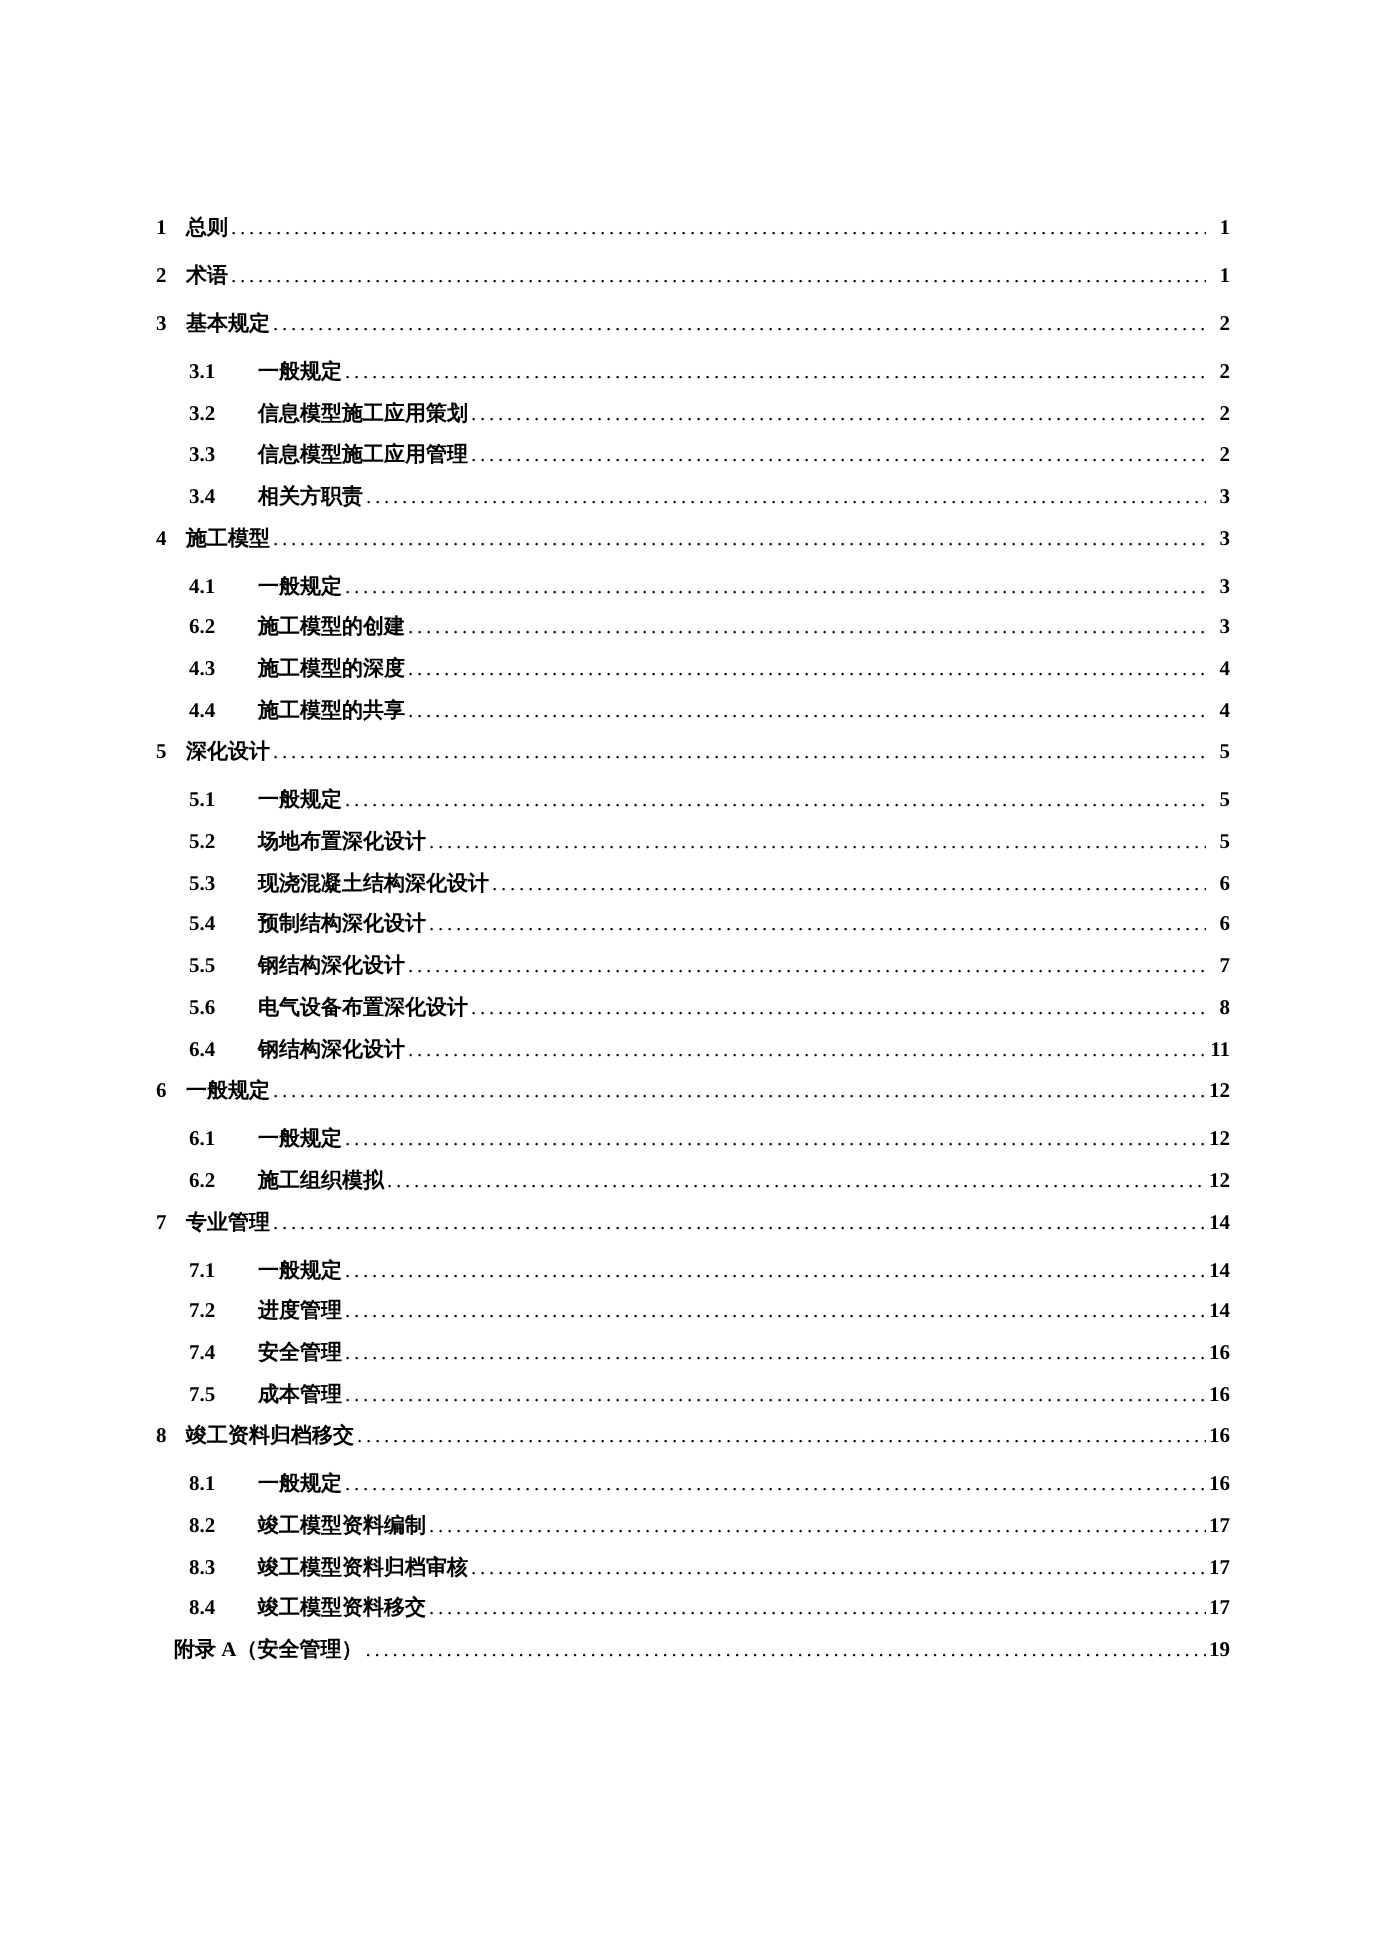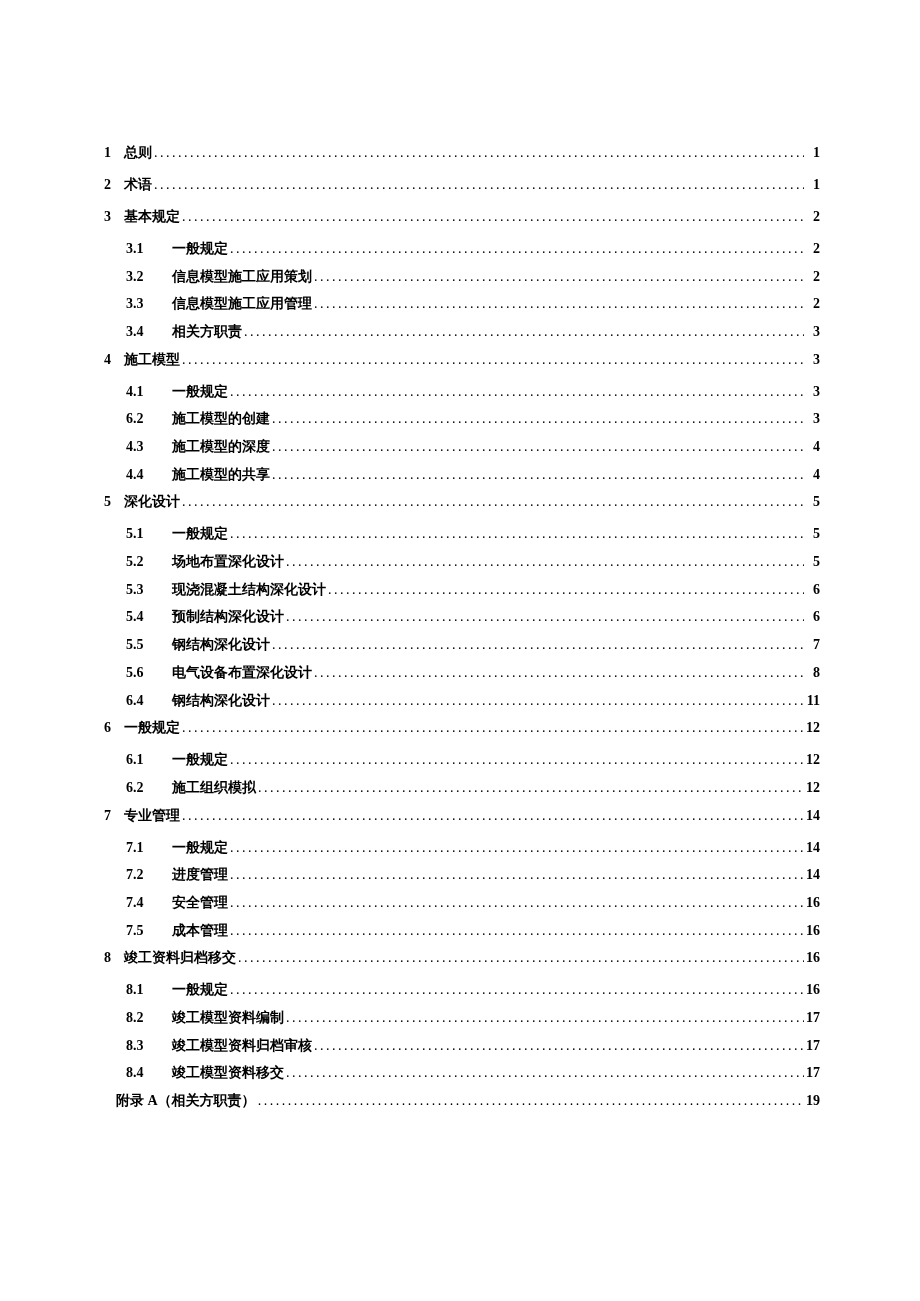--- a/index.html
+++ b/index.html
@@ -262,17 +262,17 @@
       <span class="toc-dots"></span>
       <span class="toc-page">17</span>
     </div>
     <div class="toc-entry level2">
       <span class="toc-num">8.4</span>
       <span class="toc-title">竣工模型资料移交</span>
       <span class="toc-dots"></span>
       <span class="toc-page">17</span>
     </div>
     <div class="toc-entry level1">
-      <span class="toc-title">附录 A（相关方职责）</span>
+      <span class="toc-title">附录 A（安全管理）</span>
       <span class="toc-dots"></span>
       <span class="toc-page">19</span>
     </div>
   </div>
 
 </body></html>

